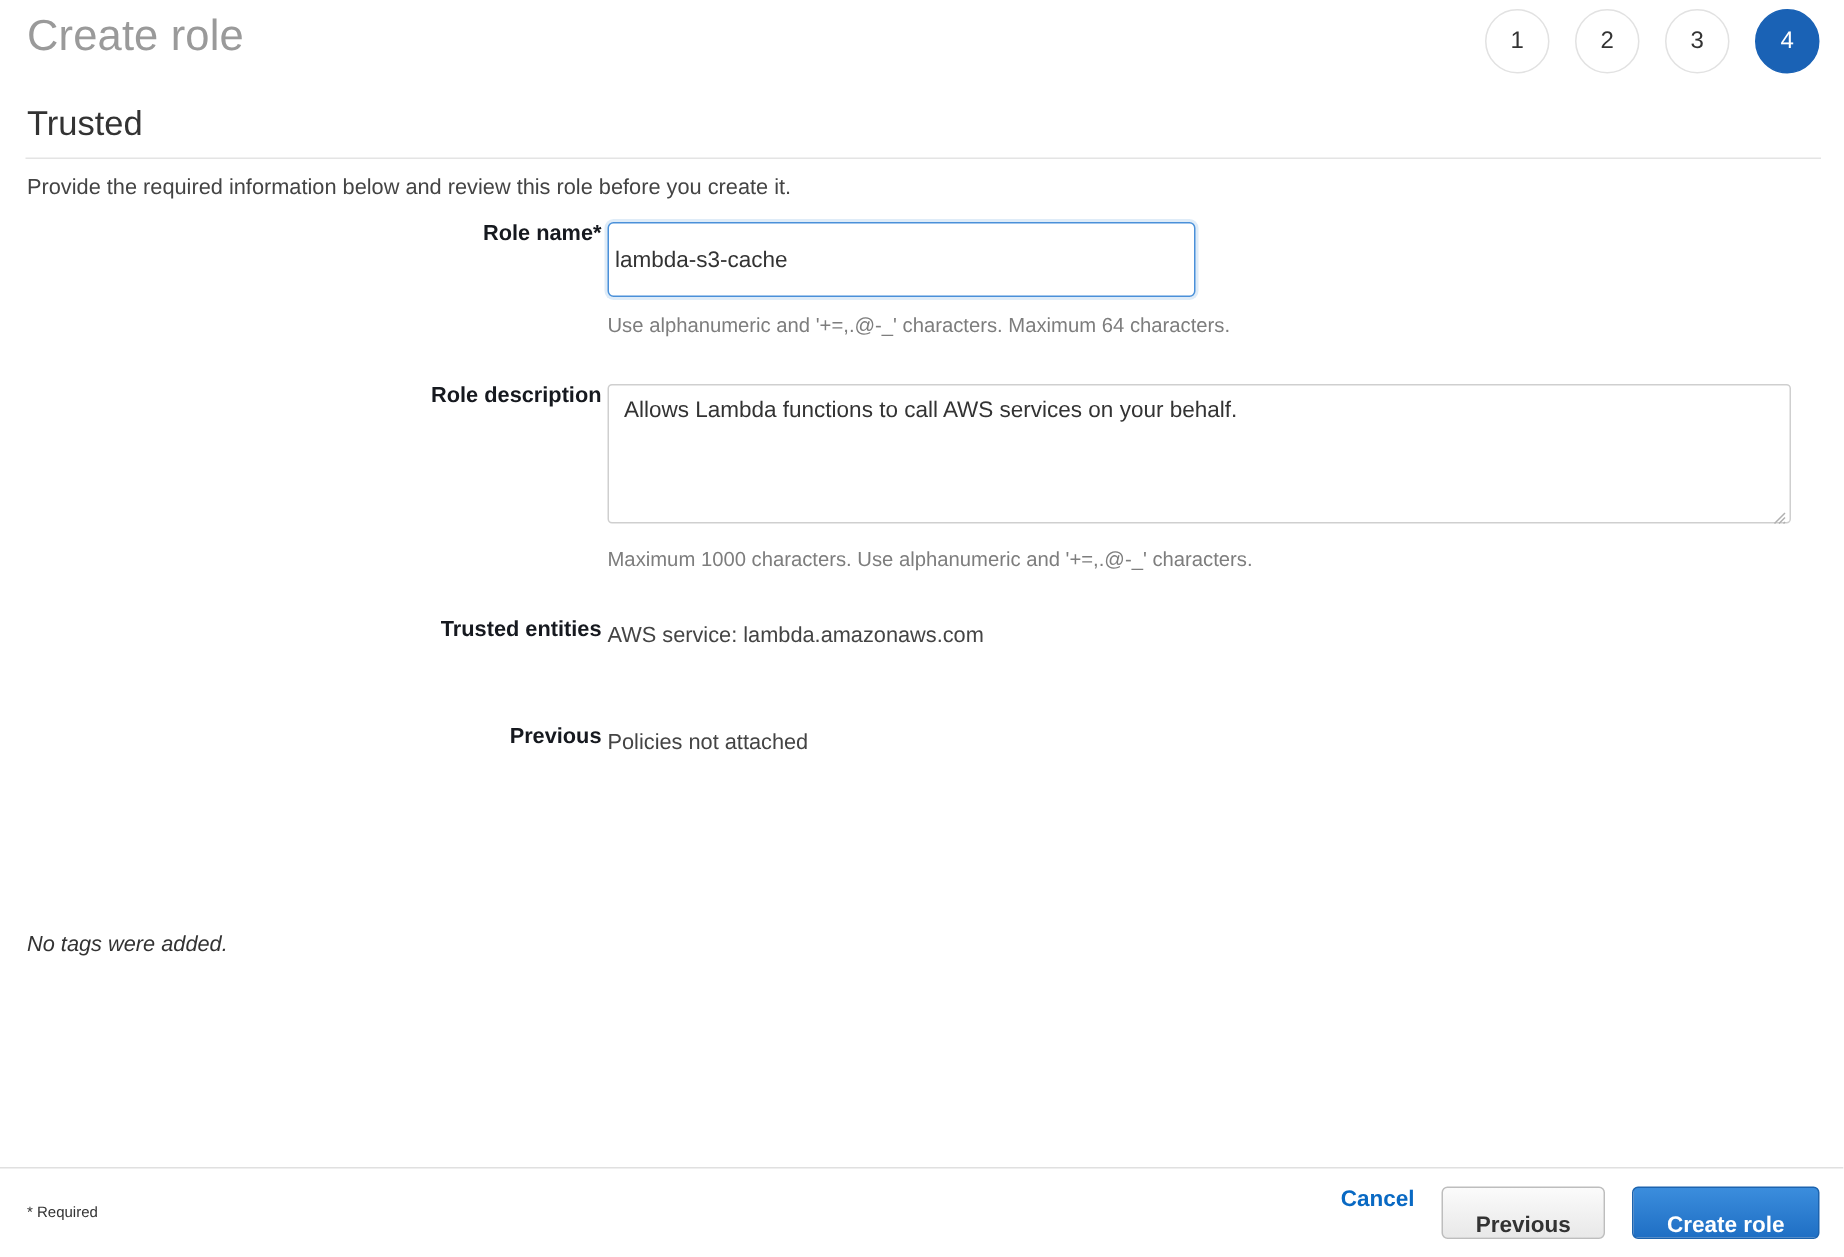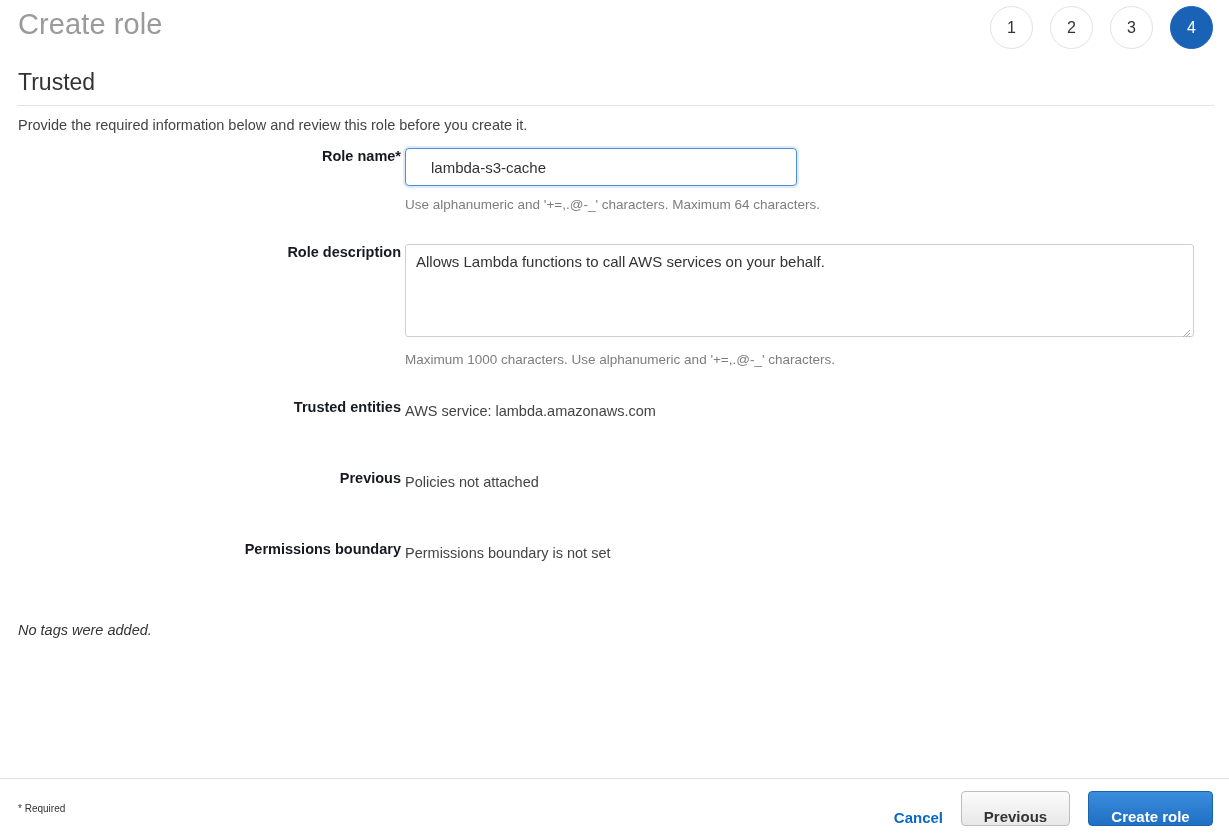--- a/index.html
+++ b/index.html
@@ -103,22 +103,22 @@
     padding-right: 4px;
     font-size: 14.5px;
     font-weight: bold;
     color: #16191f;
     flex: 0 0 405px;
   }
   .field { flex: 1 1 auto; }
 
   .text-input {
     width: 392px;
-    height: 38px;
-    padding: 4px 25px;
+    height: 50px;
+    padding: 4px 4px;
     font-size: 15px;
     font-family: "Liberation Sans", sans-serif;
     color: #333;
     border: 1px solid #4a90d9;
     border-radius: 4px;
     outline: none;
     background: #fff;
     box-shadow: 0 0 0 2px rgba(110,170,225,0.22);
   }
   .hint {
@@ -182,21 +182,21 @@
   .required-note {
     position: absolute;
     left: 18px;
     font-size: 10px;
     color: #333;
   }
   .footer-actions {
     position: absolute;
     right: 16px;
     display: flex;
-    align-items: flex-end;
+    align-items: flex-start;
     gap: 18px;
   }
   .link-btn {
     background: none;
     border: none;
     color: #0969c3;
     font-size: 15px;
     font-weight: bold;
     font-family: "Liberation Sans", sans-serif;
     cursor: pointer;
@@ -279,24 +279,20 @@
     <div class="form-row" style="margin-bottom:48px;">
       <div class="lbl">Trusted entities</div>
       <div class="field readonly-val">AWS service: lambda.amazonaws.com</div>
     </div>
 
     <div class="form-row" style="margin-bottom:48px;">
       <div class="lbl">Previous</div>
       <div class="field readonly-val">Policies not attached</div>
     </div>
 
-    <div class="form-row">
-      <div class="lbl">Permissions boundary</div>
-      <div class="field readonly-val">Permissions boundary is not set</div>
-    </div>
 
   </div>
 
   <div class="no-tags">No tags were added.</div>
 
   <div class="footer">
     <div class="required-note">* Required</div>
     <div class="footer-actions">
       <button class="link-btn">Cancel</button>
       <button class="btn btn-secondary">Previous</button>

